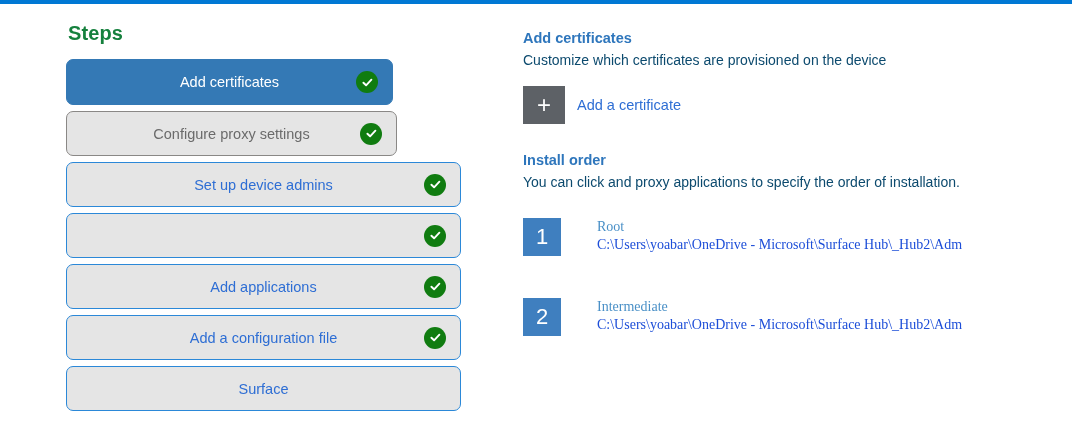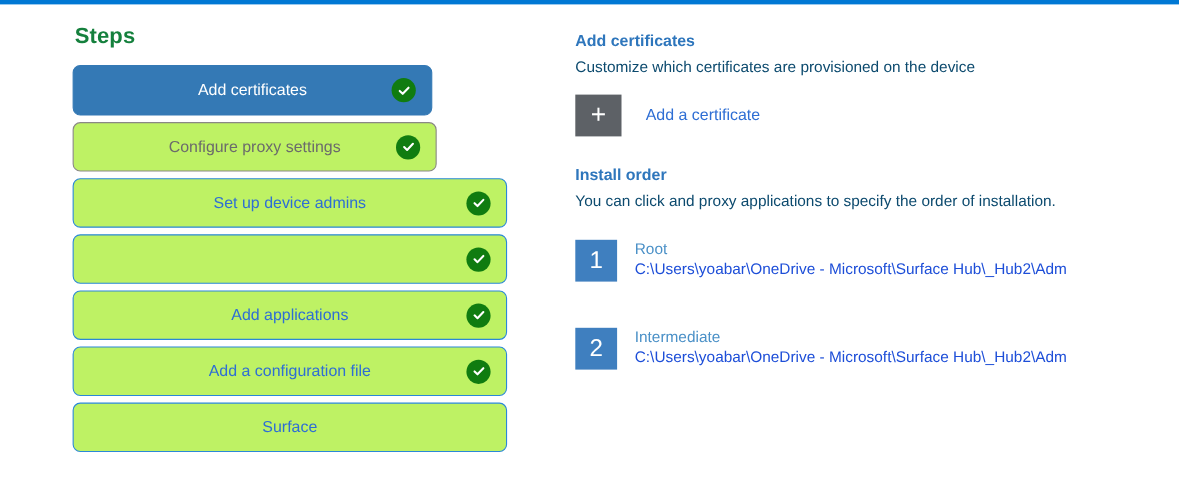--- a/index.html
+++ b/index.html
@@ -37,21 +37,21 @@
     margin: 0 0 14px 2px;
     letter-spacing: 0.1px;
   }
   .step-btn {
     position: relative;
     box-sizing: border-box;
     height: 45px;
     margin-bottom: 6px;
     border-radius: 7px;
     border: 1px solid #2b88d8;
-    background: #bef264;
+    background: #e5e5e5;
     display: flex;
     align-items: center;
     justify-content: center;
     font-size: 14.5px;
     color: #2e6ed4;
     cursor: pointer;
     user-select: none;
   }
   .step-btn.active {
     background: #3479b5;
@@ -122,21 +122,21 @@
     cursor: pointer;
     flex: none;
   }
   #add-cert-square .plus {
     color: #ffffff;
     font-size: 24px;
     line-height: 1;
     font-weight: 300;
   }
   #add-cert-label {
-    margin-left: 22px;
+    margin-left: 12px;
     font-size: 14.5px;
     color: #2e6ed4;
     cursor: pointer;
   }
 
   #install-order-block {
     margin-top: 28px;
   }
   #install-list {
     margin-top: 28px;
@@ -152,24 +152,25 @@
     height: 38px;
     background: #3f7fbf;
     color: #ffffff;
     font-size: 22px;
     display: flex;
     align-items: center;
     justify-content: center;
     flex: none;
   }
   .order-text {
-    margin-left: 16px;
+    margin-left: 36px;
     overflow: hidden;
     white-space: nowrap;
     width: 452px;
+    font-family: Liberation Serif, serif;
   }
   .order-name {
     font-size: 14px;
     color: #4a90c7;
     line-height: 1.28;
   }
   .order-path {
     font-size: 14px;
     color: #1d4ed8;
     line-height: 1.28;

